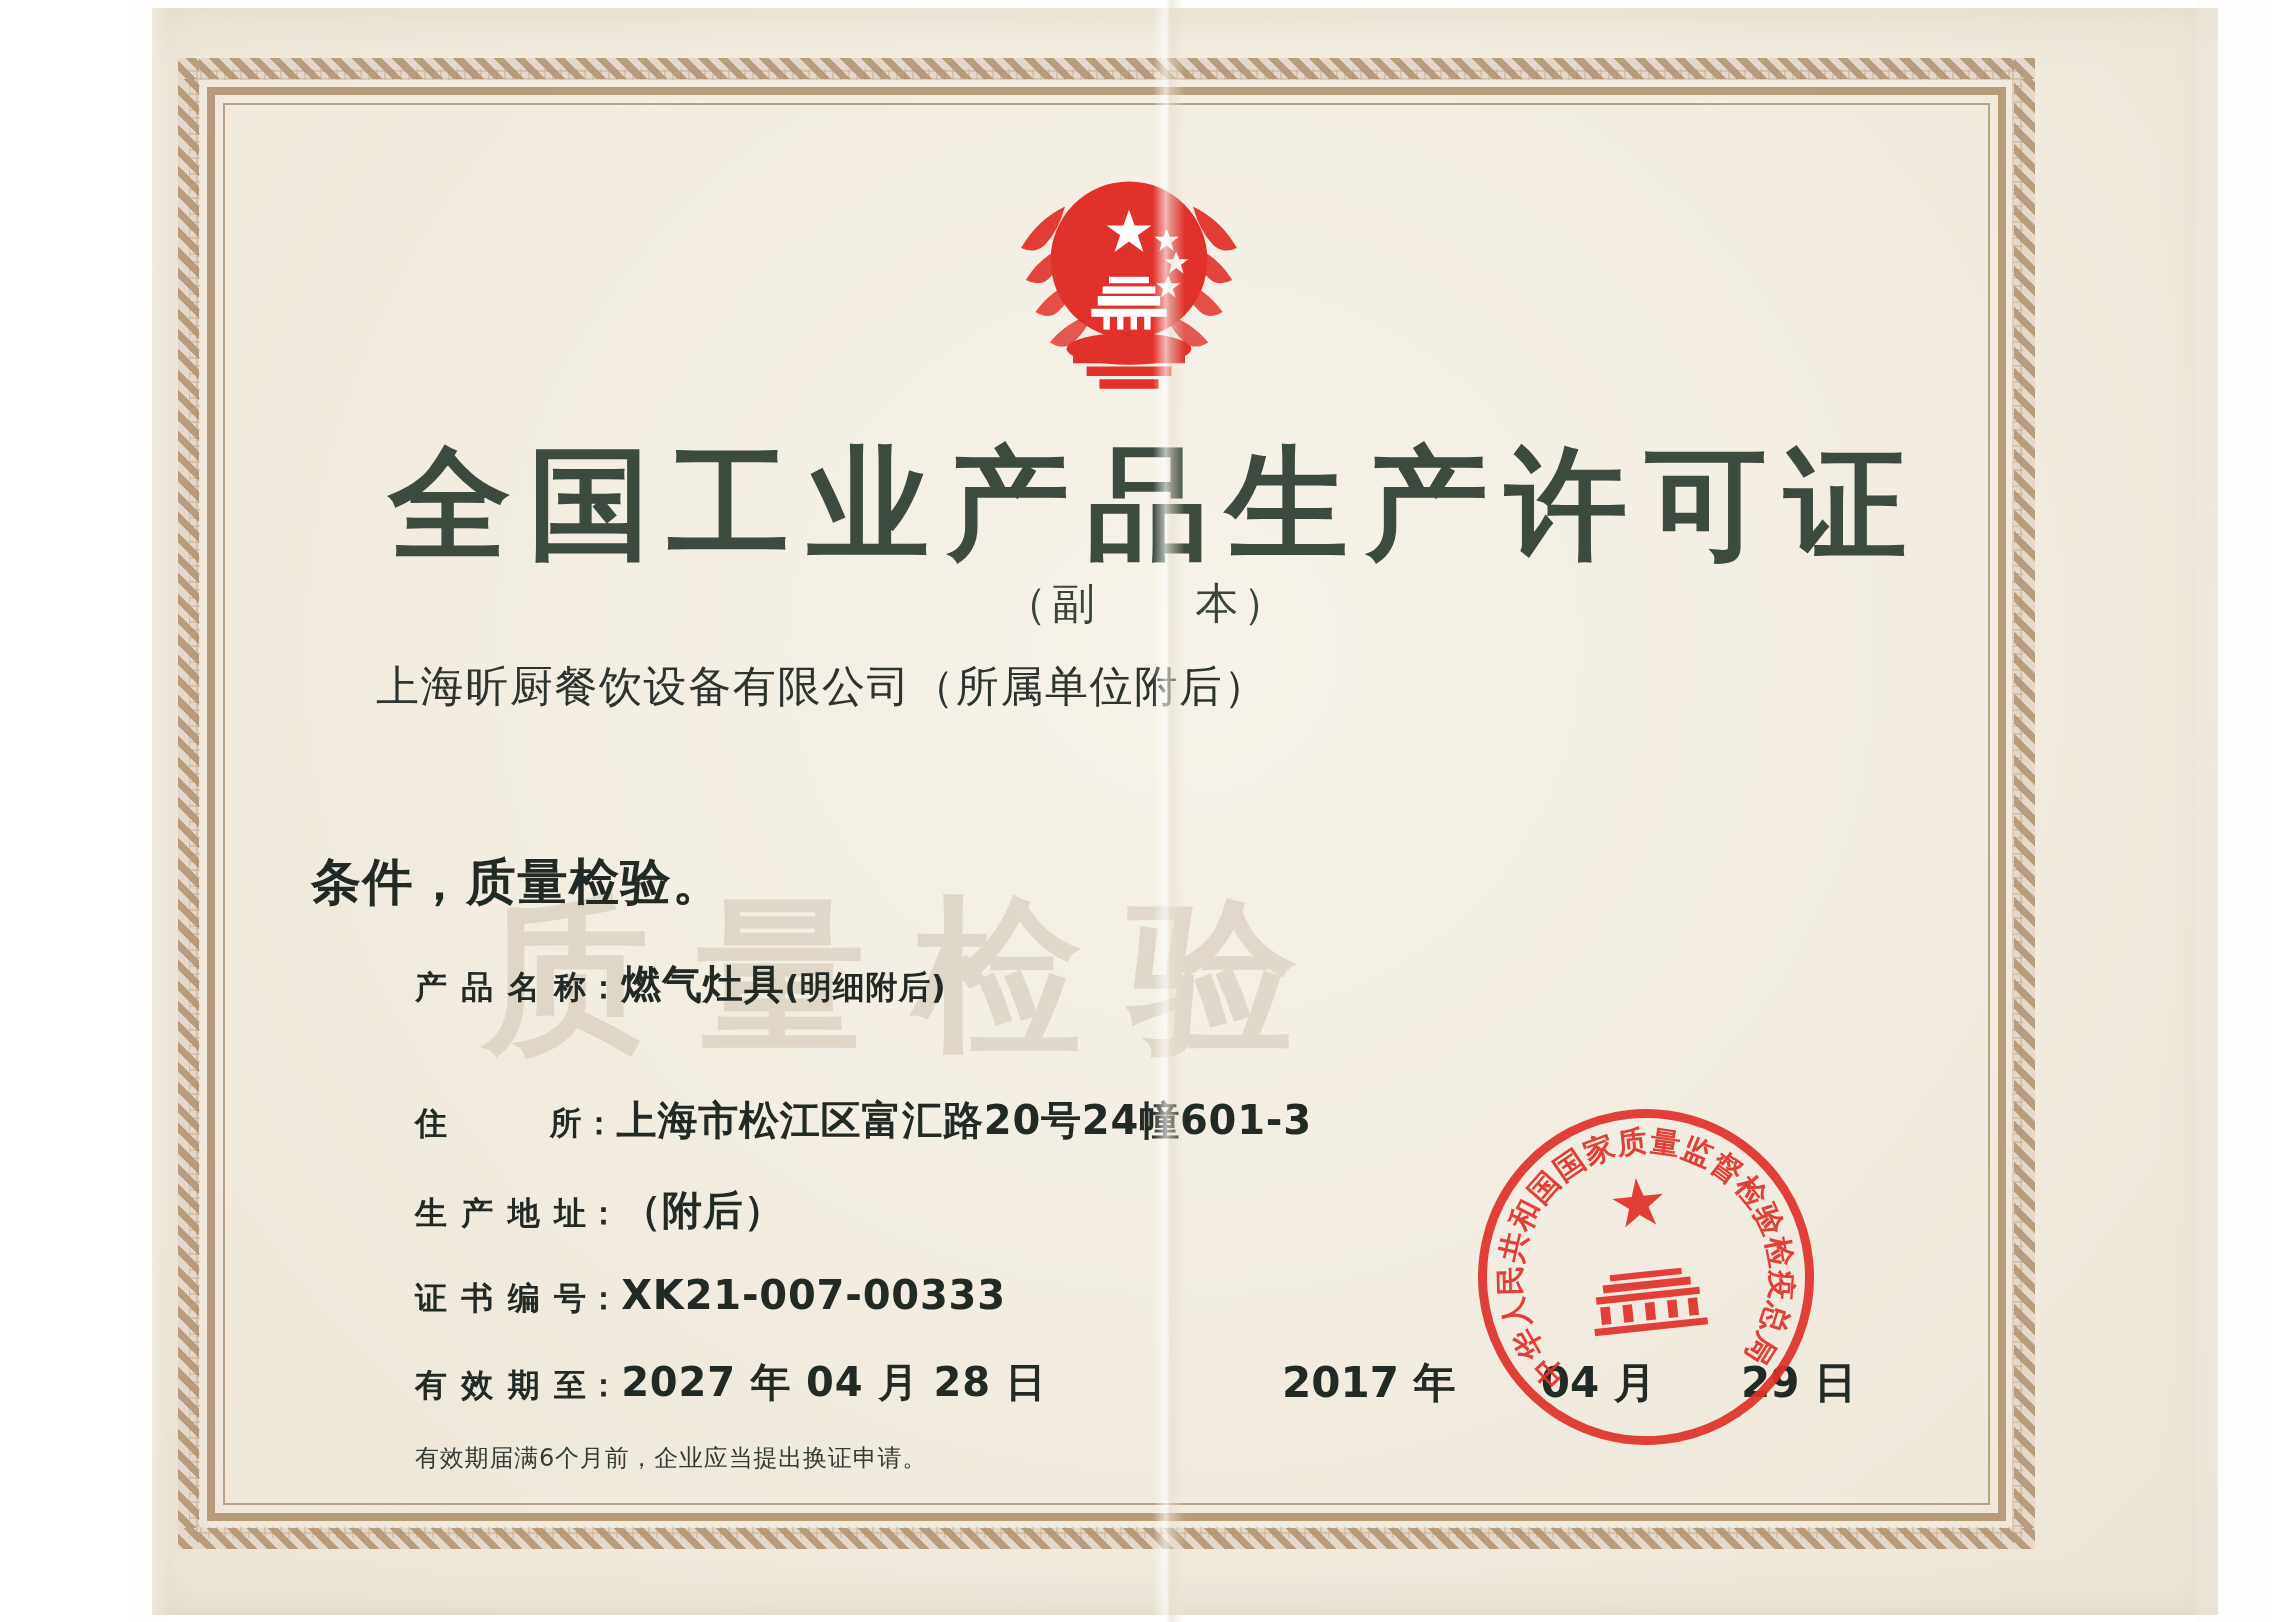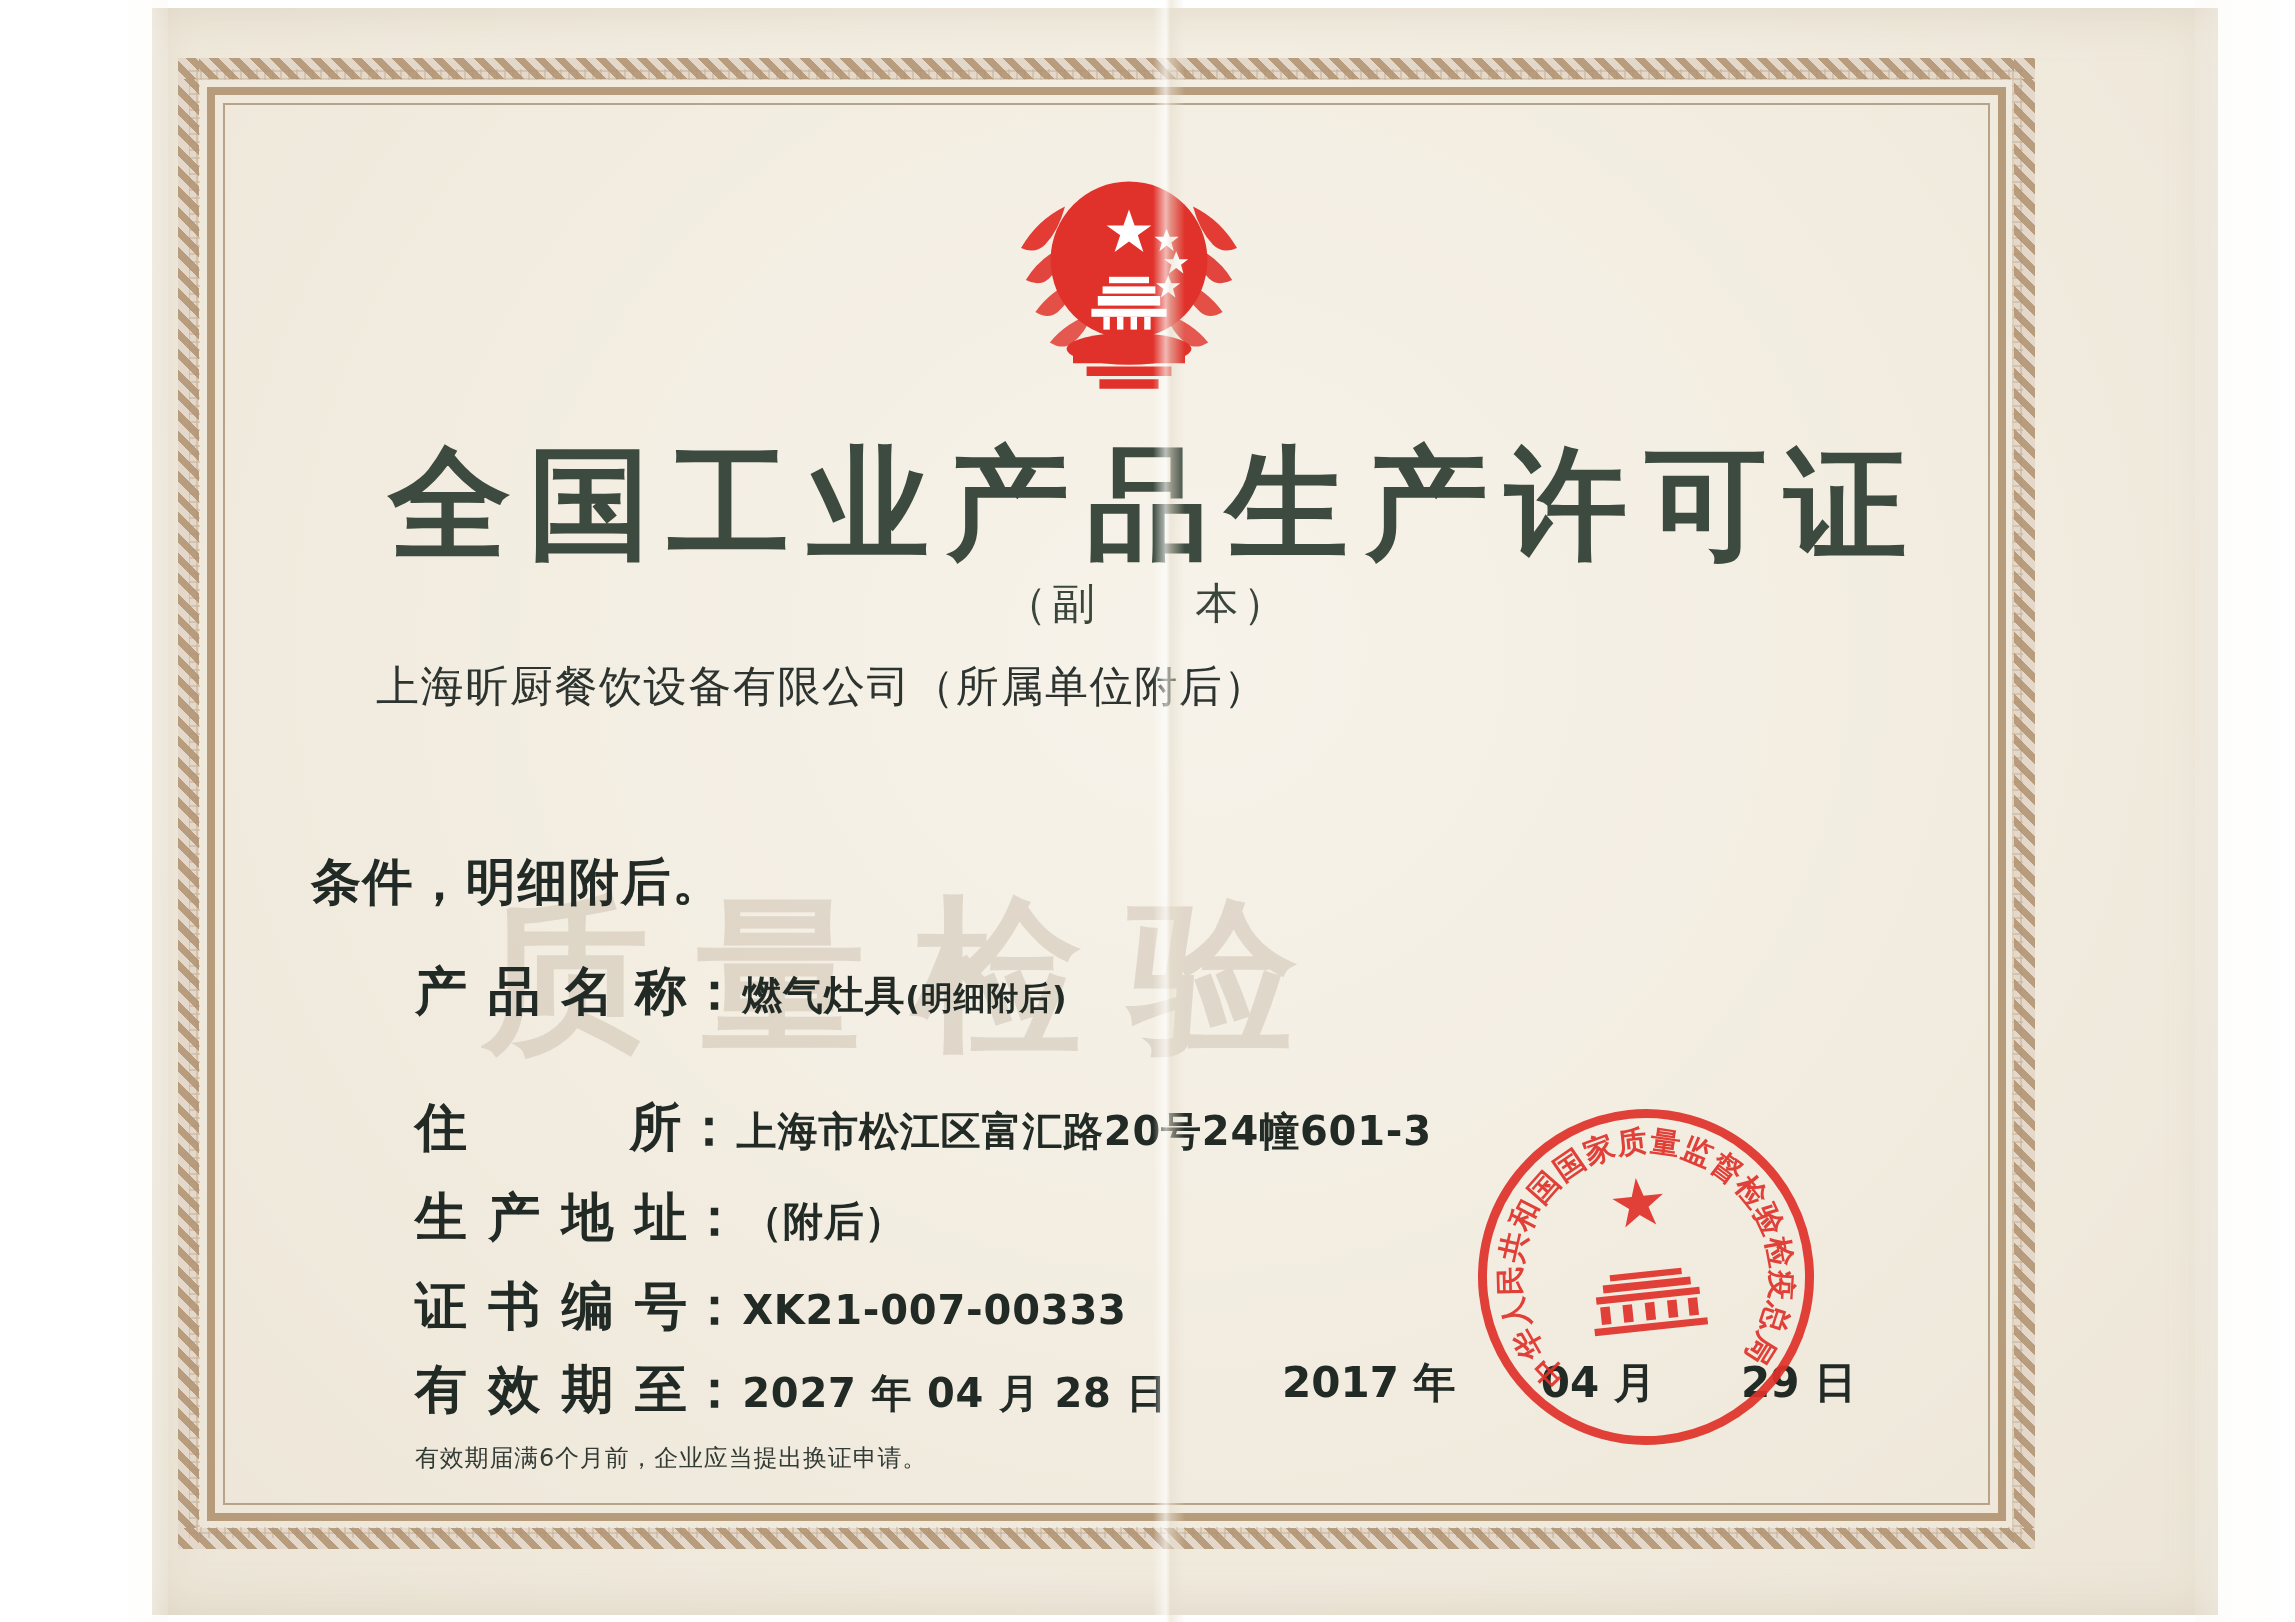--- a/index.html
+++ b/index.html
@@ -185,21 +185,21 @@
     font-family: "DejaVu Sans", "Liberation Sans", sans-serif;
   }
 
   .field {
     position: absolute;
     font-family: "DejaVu Sans", "Liberation Sans", sans-serif;
     color: #222a26;
     white-space: nowrap;
   }
   .field .lbl {
-    font-size: 52px;
+    font-size: 32px;
     font-weight: 700;
     letter-spacing: 1.6px;
   }
   .field .val {
     font-size: 40px;
     font-weight: 700;
     letter-spacing: 0.8px;
   }
   .field .val.small {
     font-size: 32px;
@@ -327,21 +327,21 @@
         <rect x="167" y="206" width="8" height="16"></rect>
         <rect x="184" y="206" width="8" height="16"></rect>
       </g>
     </svg>
   </div>
 
   <div class="title">全国工业产品生产许可证</div>
   <div class="subtitle">（副　　本）</div>
 
   <div class="company">上海昕厨餐饮设备有限公司（所属单位附后）</div>
-  <div class="body-line2">条件，明细附后。</div>
+  <div class="body-line2">条件，质量检验。</div>
 
   <div class="field f-product">
     <span class="lbl">产 品 名 称：</span><span class="val">燃气灶具</span><span class="val small">(明细附后)</span>
   </div>
 
   <div class="field f-address">
     <span class="lbl">住　　　所：</span><span class="val">上海市松江区富汇路20号24幢601-3</span>
   </div>
 
   <div class="field f-factory">

